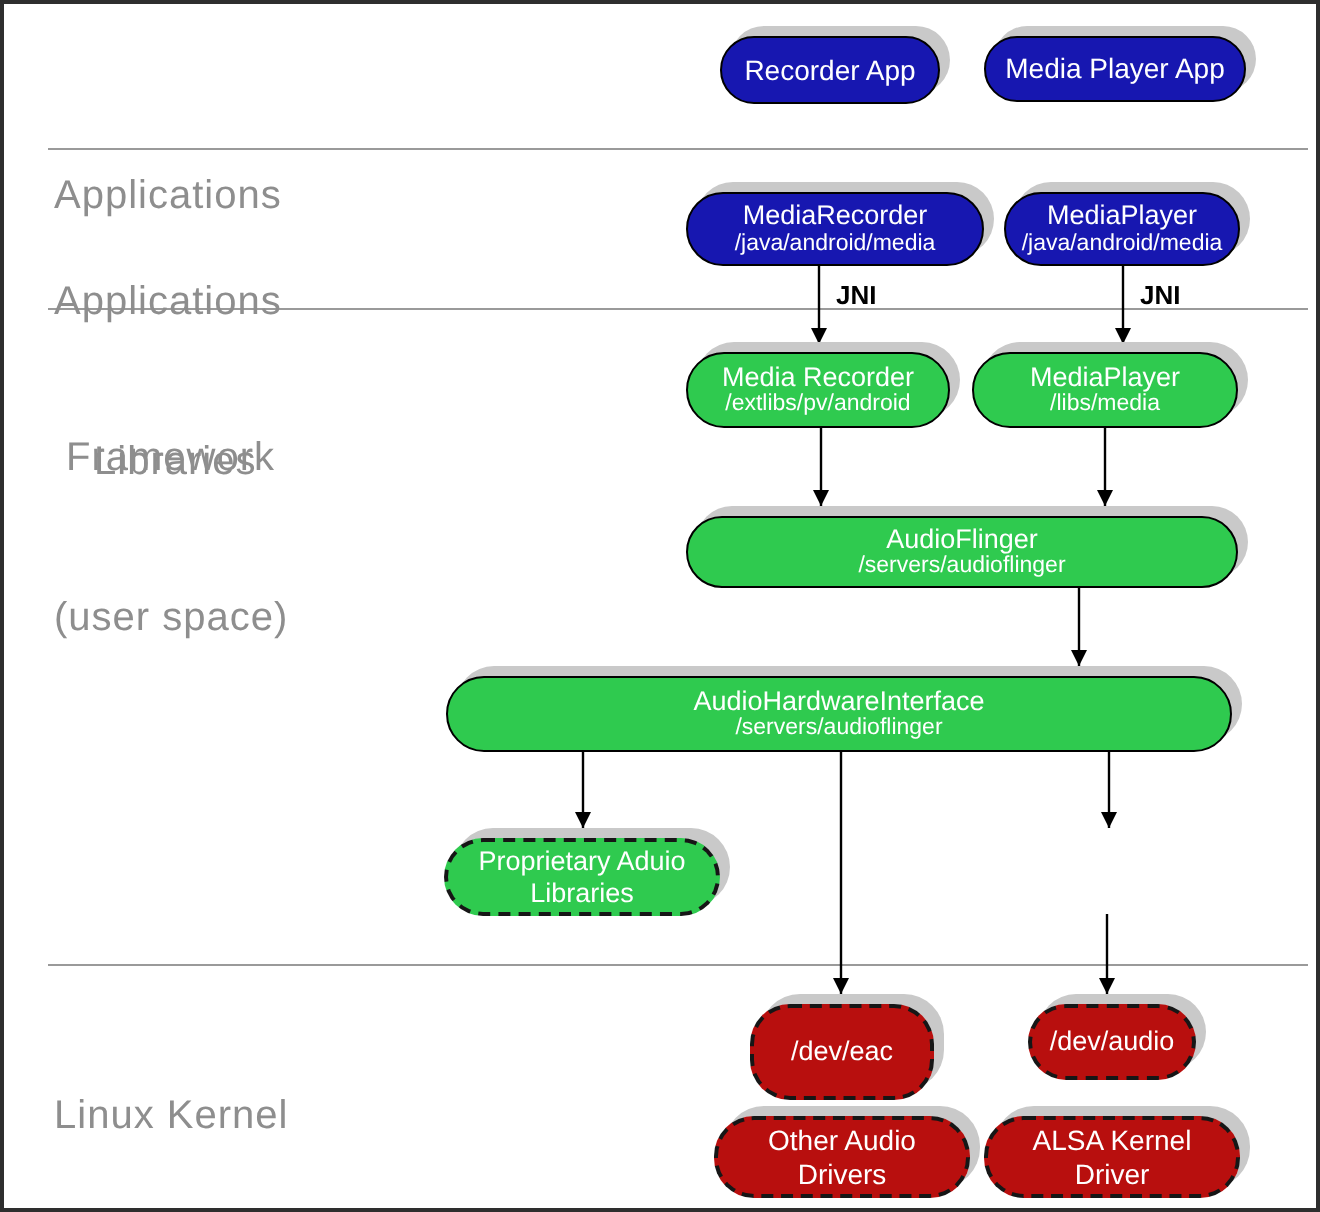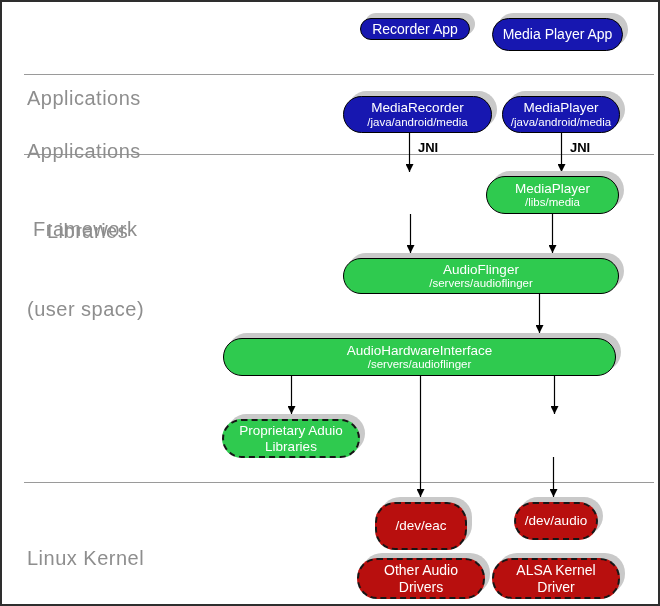--- a/index.html
+++ b/index.html
@@ -75,36 +75,40 @@
       <line x1="289.5" y1="374" x2="289.5" y2="412" marker-end="url(#ah)"></line>
       <line x1="418.5" y1="374" x2="418.5" y2="495" marker-end="url(#ah)"></line>
       <line x1="552.5" y1="374" x2="552.5" y2="412" marker-end="url(#ah)"></line>
       <line x1="551.5" y1="455" x2="551.5" y2="495" marker-end="url(#ah)"></line>
     </g>
   </svg>
 
   <div class="jni" style="left:416px; top:138px;">JNI</div>
   <div class="jni" style="left:568px; top:138px;">JNI</div>
 
-  <div class="node blue" style="left:358px; top:16px;  width:110px; height:22px;">
+  <div class="node blue" style="left:358px; top:16px;  width:110px; height:34px;">
     <span class="box-title lg">Recorder App</span>
   </div>
   <div class="node blue" style="left:490px; top:16px;  width:131px; height:33px;">
     <span class="box-title lg">Media Player App</span>
   </div>
 
   <div class="node blue" style="left:341px; top:94px;  width:149px; height:37px;">
     <span class="box-title">MediaRecorder</span>
     <span class="box-sub">/java/android/media</span>
   </div>
   <div class="node blue" style="left:500px; top:94px;  width:118px; height:37px;">
     <span class="box-title">MediaPlayer</span>
     <span class="box-sub">/java/android/media</span>
   </div>
 
+  <div class="node green" style="left:341px; top:174px; width:132px; height:38px;">
+    <span class="box-title">Media Recorder</span>
+    <span class="box-sub">/extlibs/pv/android</span>
+  </div>
   <div class="node green" style="left:484px; top:174px; width:133px; height:38px;">
     <span class="box-title">MediaPlayer</span>
     <span class="box-sub">/libs/media</span>
   </div>
   <div class="node green" style="left:341px; top:256px; width:276px; height:36px;">
     <span class="box-title">AudioFlinger</span>
     <span class="box-sub">/servers/audioflinger</span>
   </div>
   <div class="node green" style="left:221px; top:336px; width:393px; height:38px;">
     <span class="box-title">AudioHardwareInterface</span>

